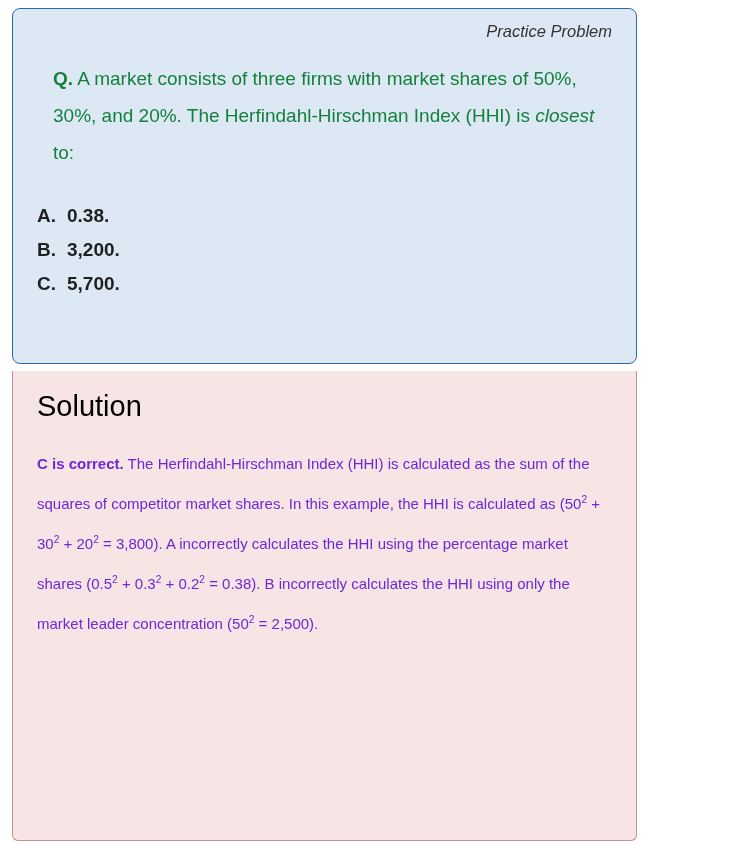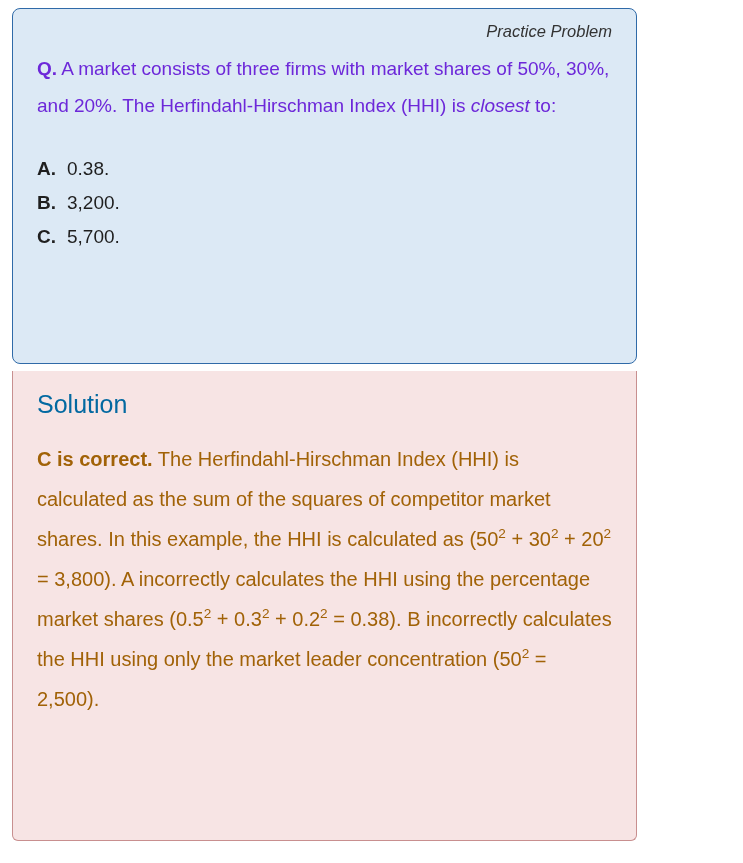--- a/index.html
+++ b/index.html
@@ -39,22 +39,22 @@
     font-style: italic;
     font-size: 16.5px;
     color: #333333;
     line-height: 1.5;
     margin: 0 0 6px 0;
   }
 
   .question-text {
     font-size: 19px;
     line-height: 37px;
-    color: #6d28d9;
-    margin: 0;
+    color: #15803d;
+    margin: 16px;
   }
   .question-text b {
     font-weight: bold;
   }
   .question-text i {
     font-style: italic;
   }
 
   .choices {
     margin-top: 28px;
@@ -66,46 +66,47 @@
     line-height: 34px;
     color: #1f1f1f;
   }
   .choice-letter {
     font-weight: bold;
     width: 26px;
     flex: 0 0 26px;
   }
   .choice-body {
     padding-left: 4px;
+    font-weight: bold;
   }
 
   
   .solution-card {
     box-sizing: border-box;
     background: #f7e4e4;
     border: 1px solid #c88f8f;
     border-top: none;
     border-radius: 0 0 6px 6px;
     padding: 18px 24px 30px 24px;
     min-height: 470px;
     margin-top: 7px;
   }
 
   .solution-title {
-    font-size: 25px;
+    font-size: 29px;
     font-weight: normal;
-    color: #0369a1;
+    color: #000000;
     margin: 0 0 20px 0;
     line-height: 1.2;
   }
 
   .solution-body {
-    font-size: 20px;
+    font-size: 15px;
     line-height: 40px;
-    color: #a16207;
+    color: #6d28d9;
     margin: 0;
   }
   .solution-body b {
     font-weight: bold;
   }
   sup {
     font-size: 0.68em;
     vertical-align: super;
     line-height: 0;
   }

